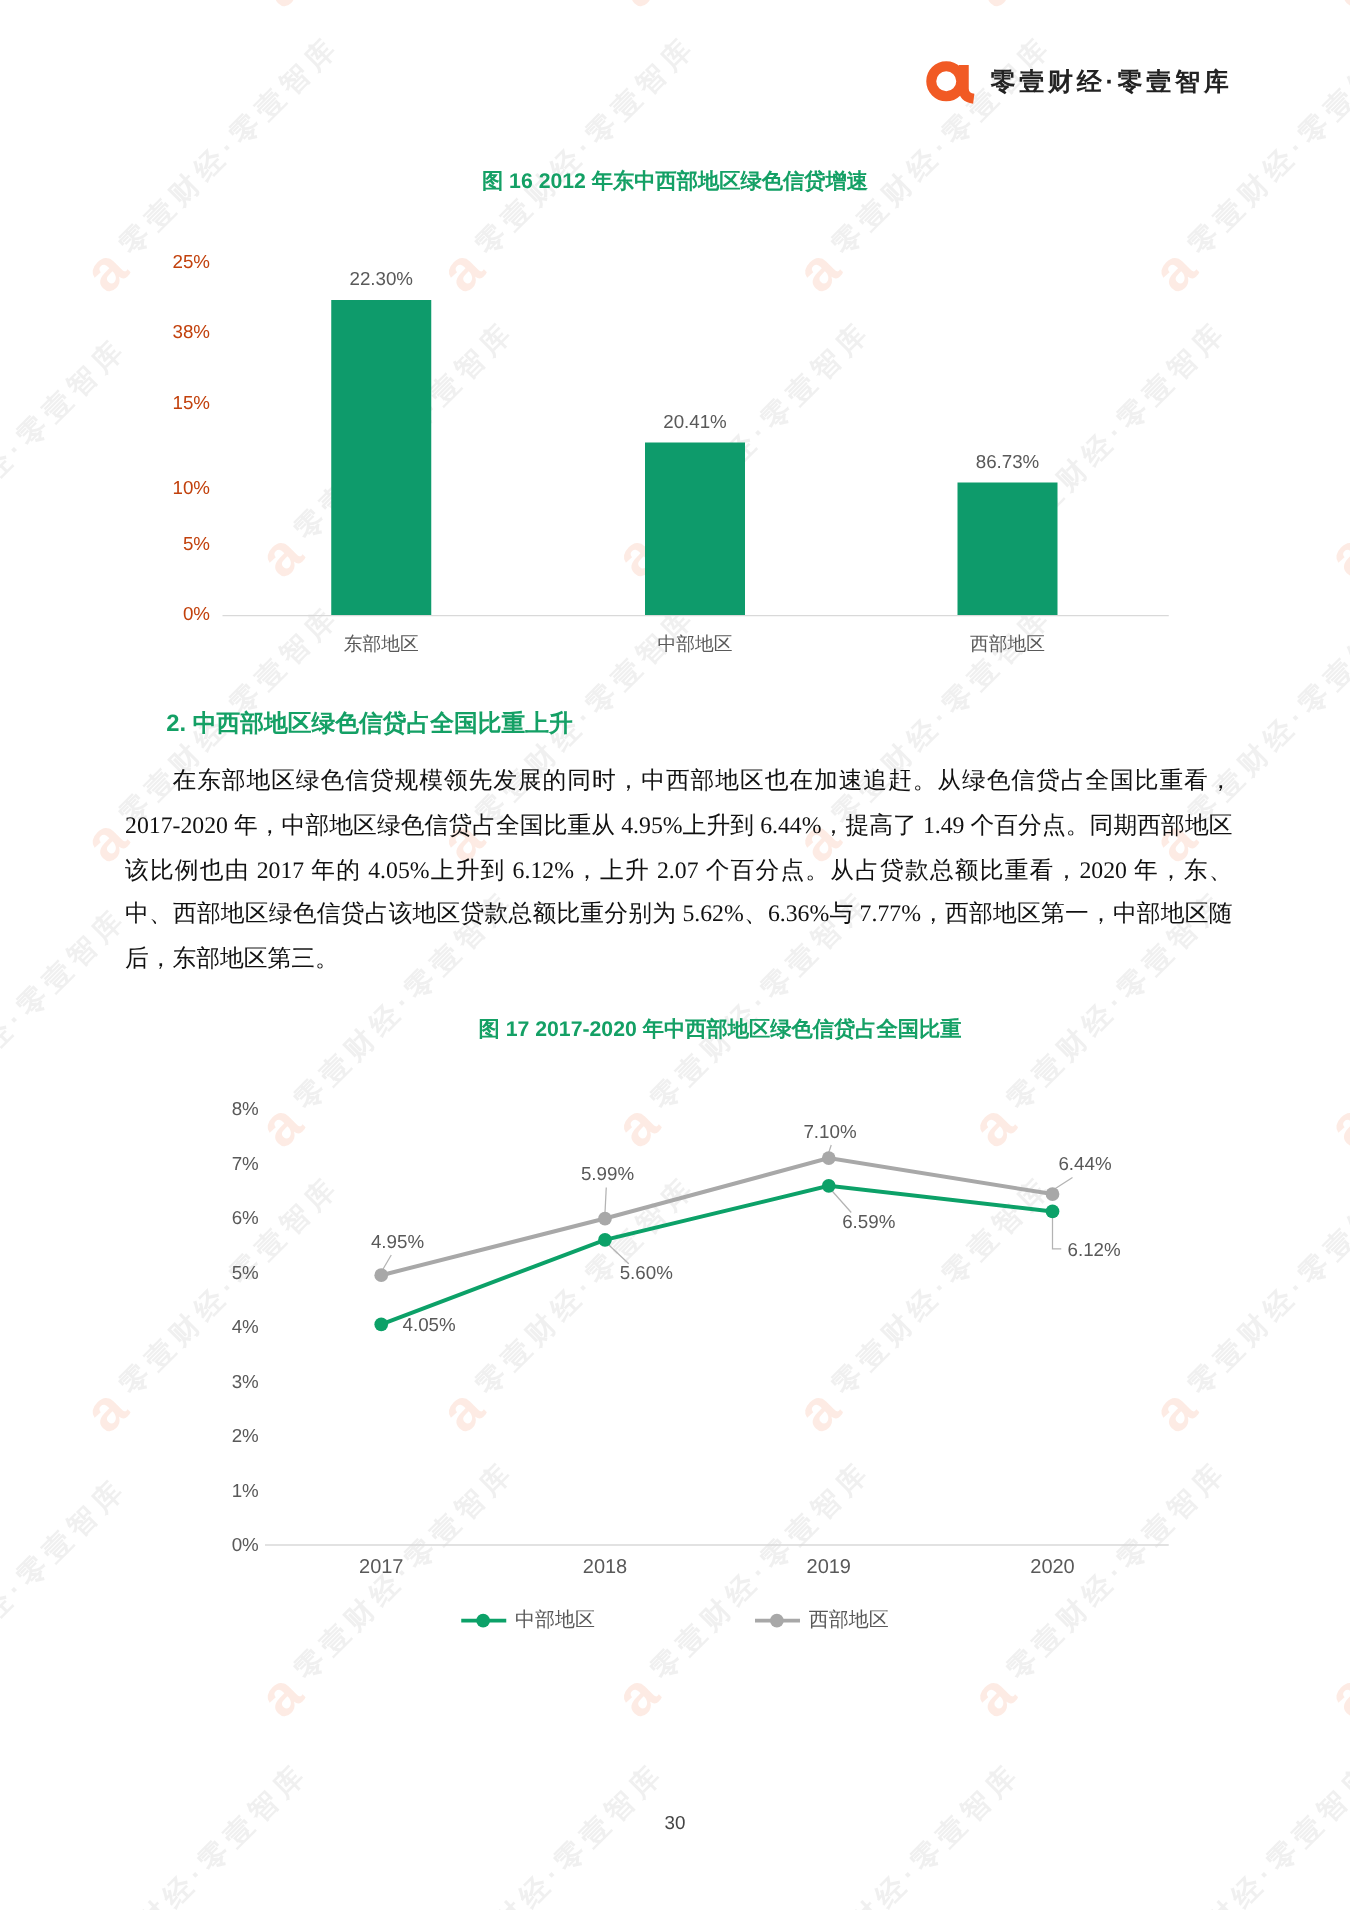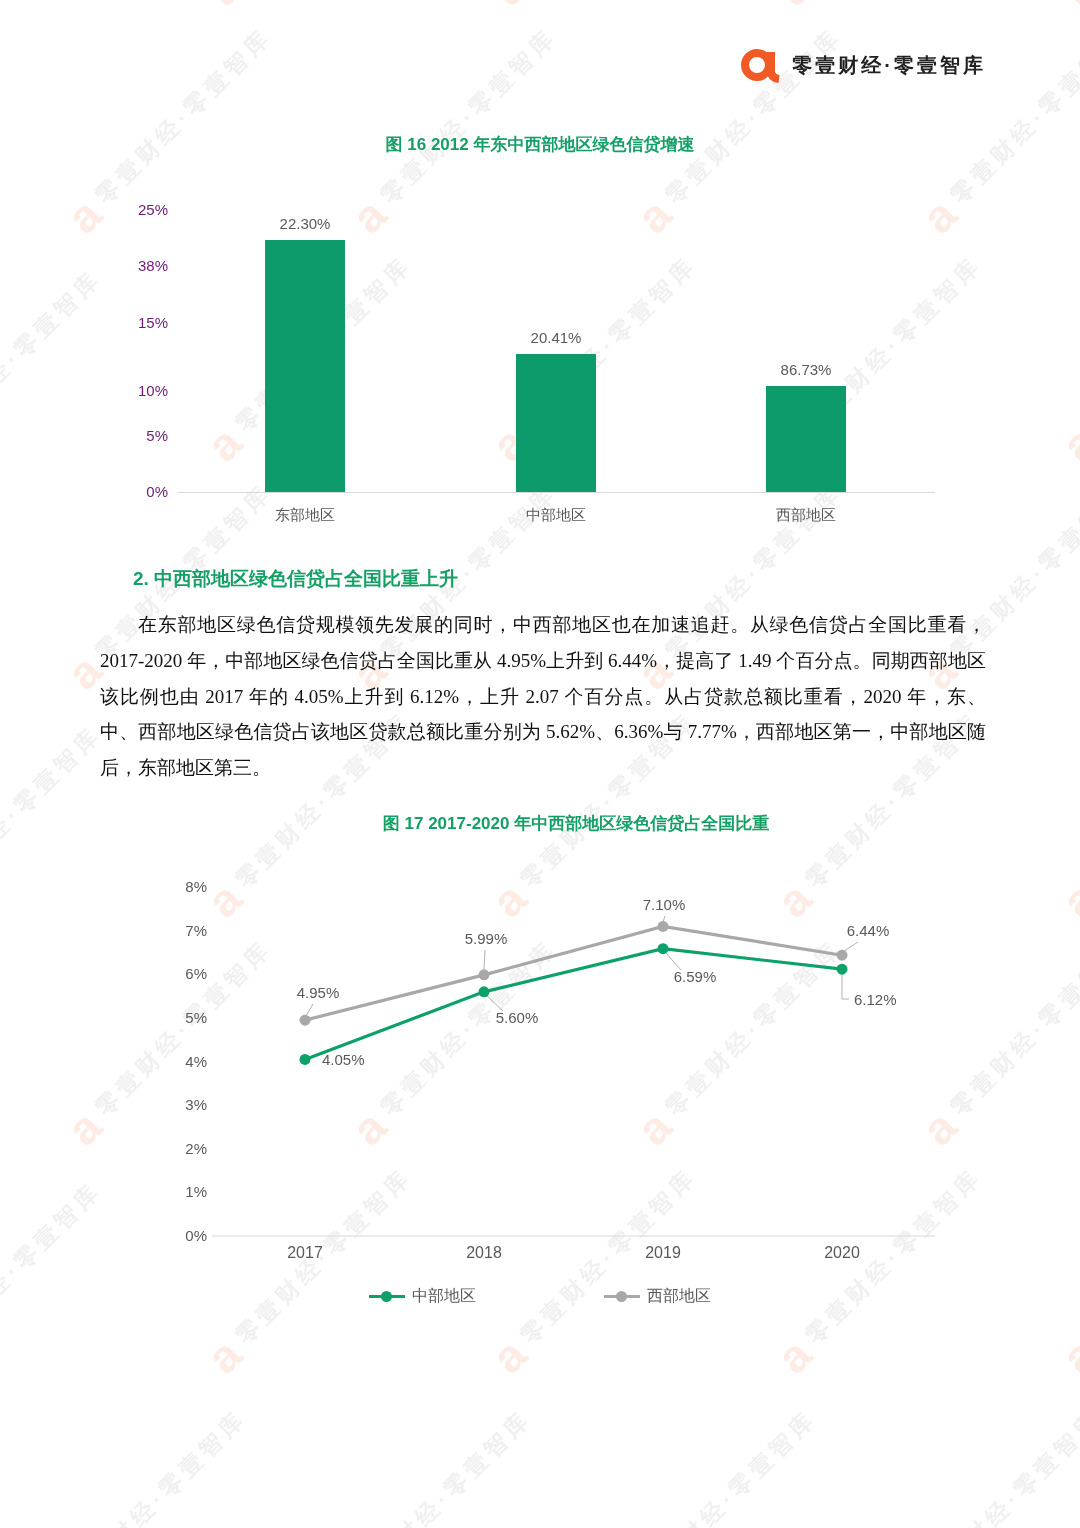--- a/index.html
+++ b/index.html
@@ -13,21 +13,21 @@
   
   .hdr-title{position:absolute;left:100px;top:52px;font-size:20px;font-weight:bold;color:#14a065;z-index:2;}
   .hdr-logo{position:absolute;right:94px;top:44px;display:flex;align-items:center;gap:10px;z-index:2;}
   .hdr-logo-text{font-size:20px;font-weight:bold;color:#222;letter-spacing:3px;}
   
   .fig-title{position:absolute;left:0;width:1080px;text-align:center;font-size:17px;font-weight:bold;color:#14a065;z-index:2;}
   #fig16-title{top:133px;}
   #fig17-title{top:812px;padding-left:36px;}
   
   #chart1{position:absolute;left:0;top:190px;width:1080px;height:345px;z-index:1;}
-  #chart1 .tick{position:absolute;left:110px;width:58px;text-align:right;font-size:15px;color:#701a75;}
+  #chart1 .tick{position:absolute;left:110px;width:58px;text-align:right;font-size:15px;color:#c2410c;}
   #chart1 .baseline{position:absolute;left:178px;width:757px;height:1px;background:#d9d9d9;}
   #chart1 .bar{position:absolute;}
   #chart1 .bar-val{position:absolute;width:110px;text-align:center;font-size:15px;color:#595959;}
   #chart1 .bar-cat{position:absolute;width:140px;text-align:center;font-size:15px;color:#595959;}
   
   .sec-head{position:absolute;left:133px;top:566px;font-size:19px;font-weight:bold;color:#14a065;z-index:2;}
   .body-par{position:absolute;left:100px;top:607px;width:886px;font-size:19px;line-height:35.8px;
             text-align:justify;text-indent:2em;color:#111;z-index:2;
             font-family:"Liberation Serif",serif;}
   
@@ -170,13 +170,14 @@
     </div>
     <div class="leg-item">
       <span class="leg-marker">
         <span class="leg-line" id="leg-line-1" style="background: rgb(168, 168, 168);"></span>
         <span class="leg-dot" id="leg-dot-1" style="background: rgb(168, 168, 168);"></span>
       </span>
       <span class="leg-label">西部地区</span>
     </div>
   </div>
 
+  <div class="page-num">30</div>
 </div>
 
 </body></html>

